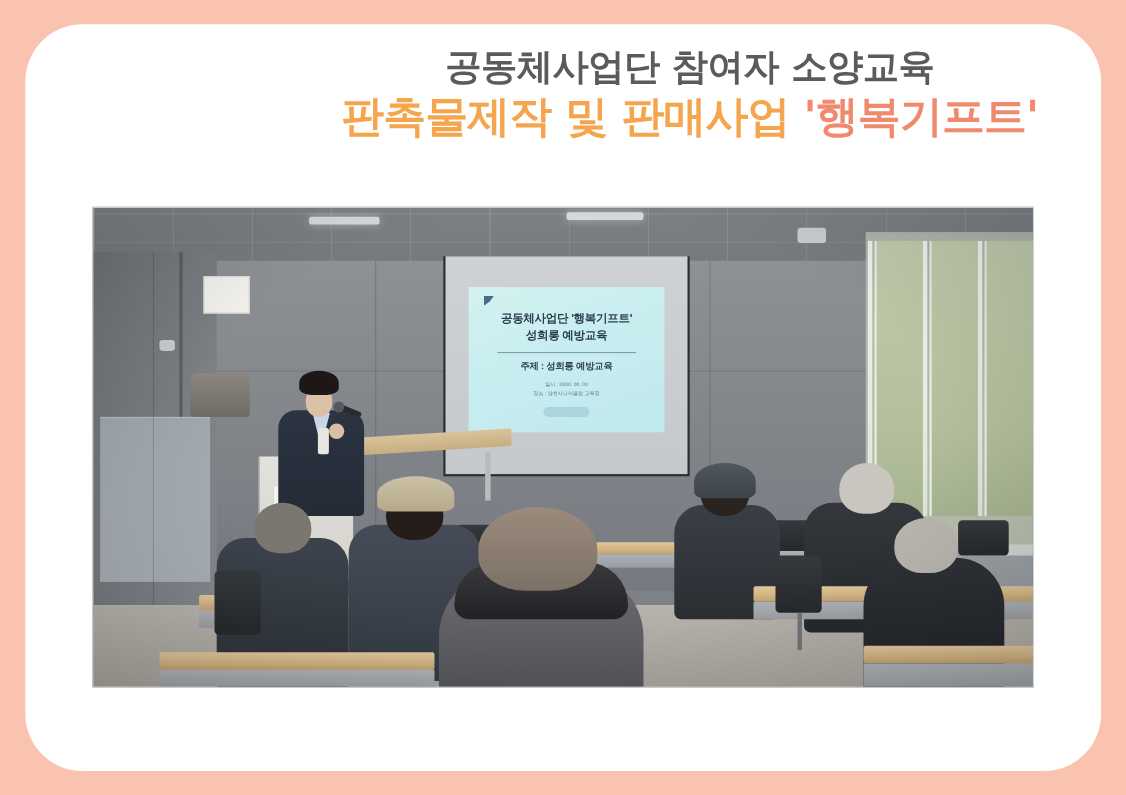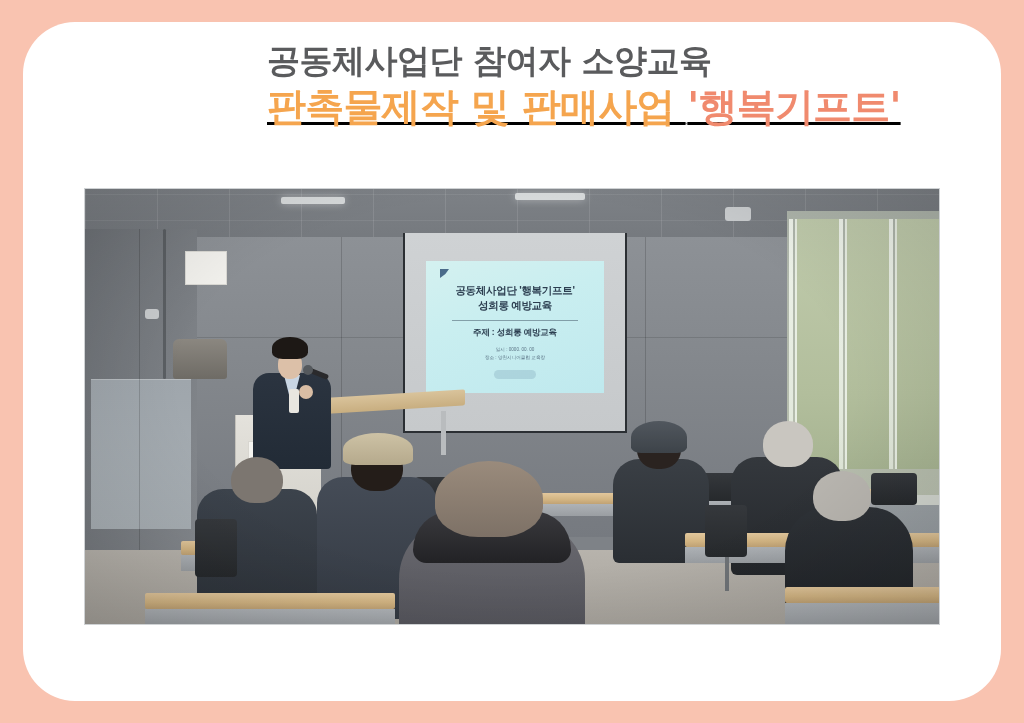--- a/index.html
+++ b/index.html
@@ -75,21 +75,21 @@
     top: 6px;
     width: 80px;
     height: 78px;
   }
 
   
   #title-block {
     position: absolute;
     right: 14px;
     top: 18px;
-    text-align: left;
+    text-align: center;
     width: 720px;
   }
   #title-line1 {
     font-size: 33px;
     font-weight: bold;
     color: #5A5B5D;
     letter-spacing: -0.5px;
     line-height: 1.28;
     white-space: nowrap;
     font-family: "DejaVu Sans", sans-serif;
@@ -98,21 +98,20 @@
     font-size: 39px;
     font-weight: bold;
     letter-spacing: -0.8px;
     line-height: 1.18;
     white-space: nowrap;
     margin-top: 2px;
     font-family: "DejaVu Sans", sans-serif;
     text-shadow:
       -1.6px -1.6px 0 #fff,  1.6px -1.6px 0 #fff,
       -1.6px  1.6px 0 #fff,  1.6px  1.6px 0 #fff;
-    text-decoration: underline;
   }
   #title-line2 .seg-orange { color: #F5A54E; }
   #title-line2 .seg-coral  { color: #F08A6E; }
 
   
   #photo {
     position: absolute;
     left: 61px;
     top: 166px;
     width: 856px;

